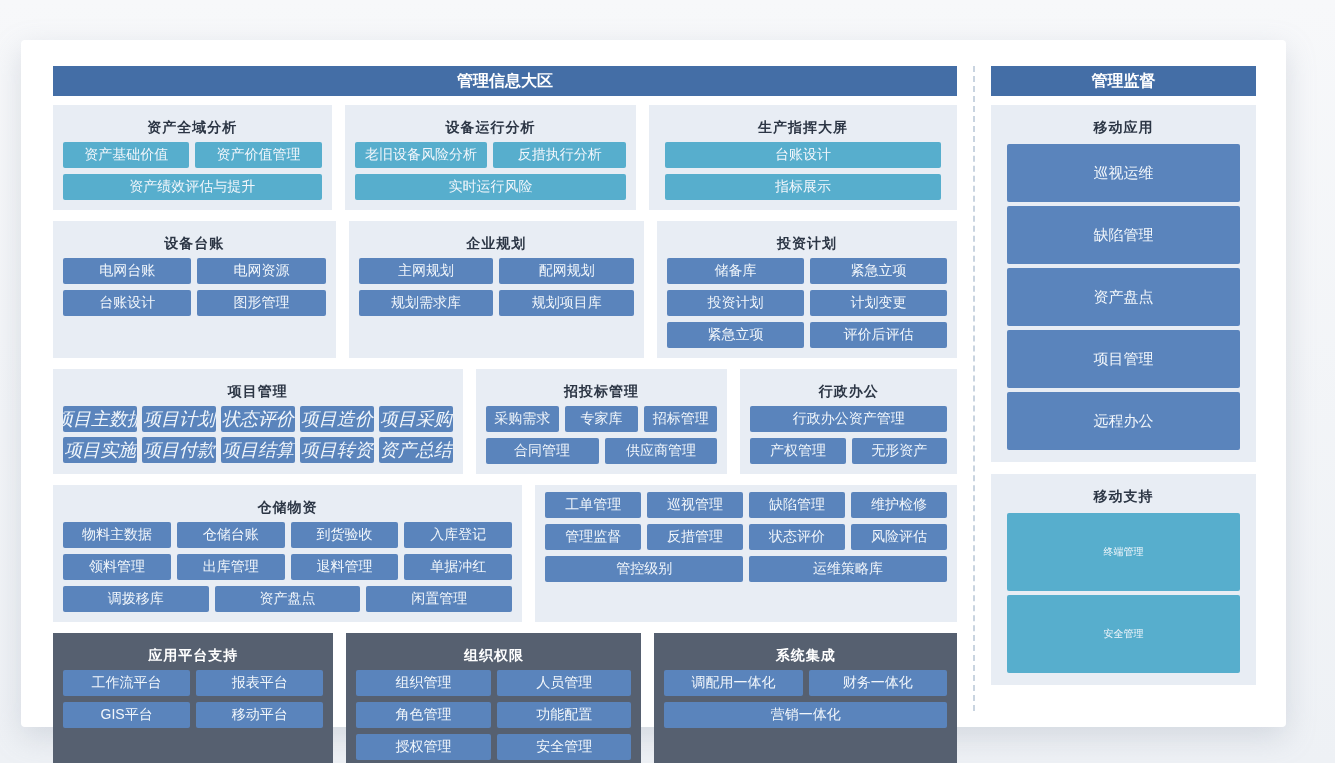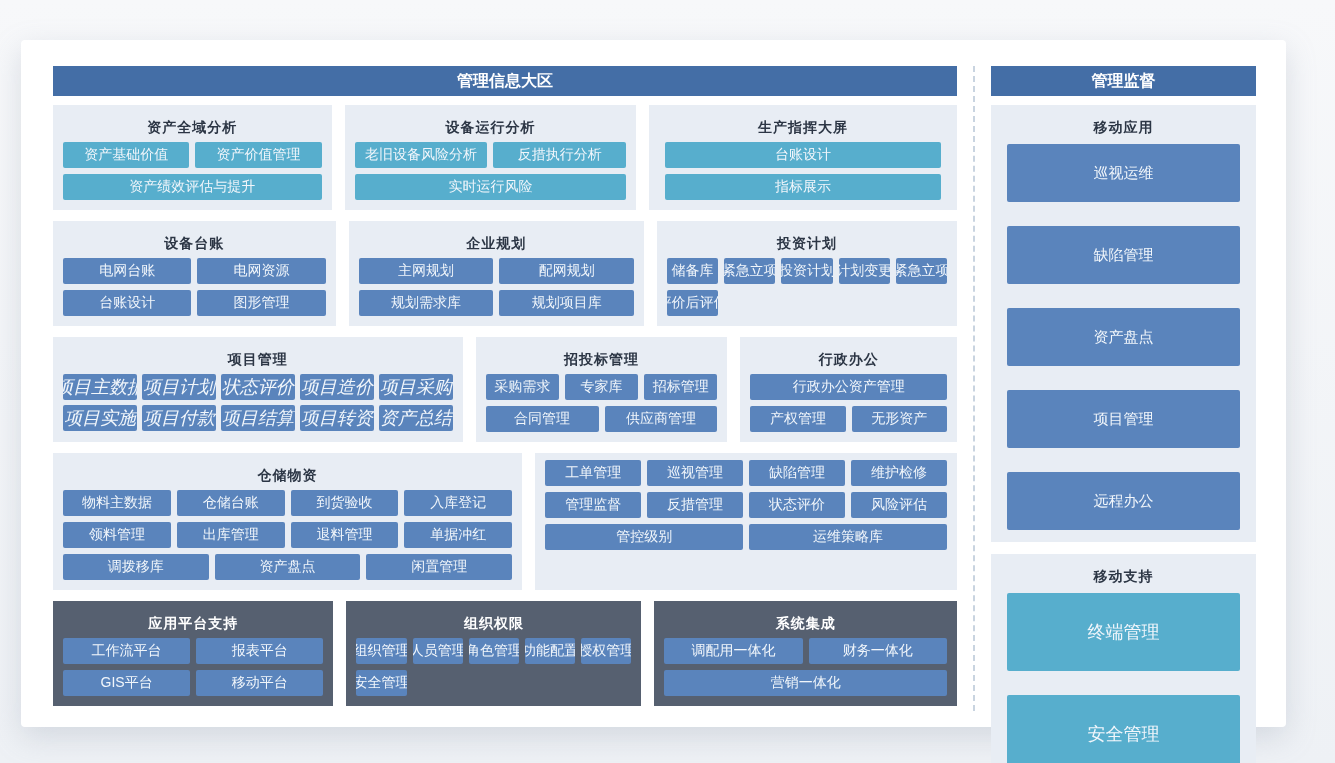--- a/index.html
+++ b/index.html
@@ -43,21 +43,21 @@
     height: 30px; line-height: 30px;
     text-align: center;
     font-size: 14px; font-weight: bold;
     color: #2c3645;
     letter-spacing: 1px;
   }
   .sec.dark .sec-title { color: #ffffff; }
   .grid { display: grid; gap: 6px; }
   .g1 { grid-template-columns: 1fr; }
   .g2 { grid-template-columns: repeat(2, 1fr); }
-  .g3 { grid-template-columns: repeat(5, 1fr); }
+  .g3 { grid-template-columns: repeat(2, 1fr); }
   .g4 { grid-template-columns: repeat(4, 1fr); }
   .g5 { grid-template-columns: repeat(5, 1fr); gap: 5px; }
   .g6 { grid-template-columns: repeat(6, 1fr); }
   .g12 { grid-template-columns: repeat(12, 1fr); }
   .s2 { grid-column: span 2; }
   .s3 { grid-column: span 3; }
   .s4 { grid-column: span 4; }
   .btn {
     background: #5a84bc;
     color: #f1f6fb;
@@ -65,23 +65,23 @@
     font-size: 14px;
     display: flex; align-items: center; justify-content: center;
     border-radius: 2px;
     white-space: nowrap;
     cursor: pointer;
     overflow: hidden;
   }
   .g5 .btn { font-size: 18px; font-style: italic; }
   .sec.teal .btn { background: #57aecd; }
   .pad-wide { padding-left: 16px; padding-right: 16px; }
-  .vstack { display: flex; flex-direction: column; gap: 24px; padding: 2px 6px 0 6px; }
+  .vstack { display: flex; flex-direction: column; gap: 4px; padding: 2px 6px 0 6px; }
   .btn-tall  { height: 58px; font-size: 15px; }
-  .btn-xtall { height: 78px; font-size: 18px; }
+  .btn-xtall { height: 78px; font-size: 10px; }
   .zone-right .sec { margin-bottom: 12px; padding-bottom: 12px; }
 </style>
 </head>
 <body>
 
 <div class="card">
 
   <div class="zone-left">
     <div class="zone-header">管理信息大区</div>
 

